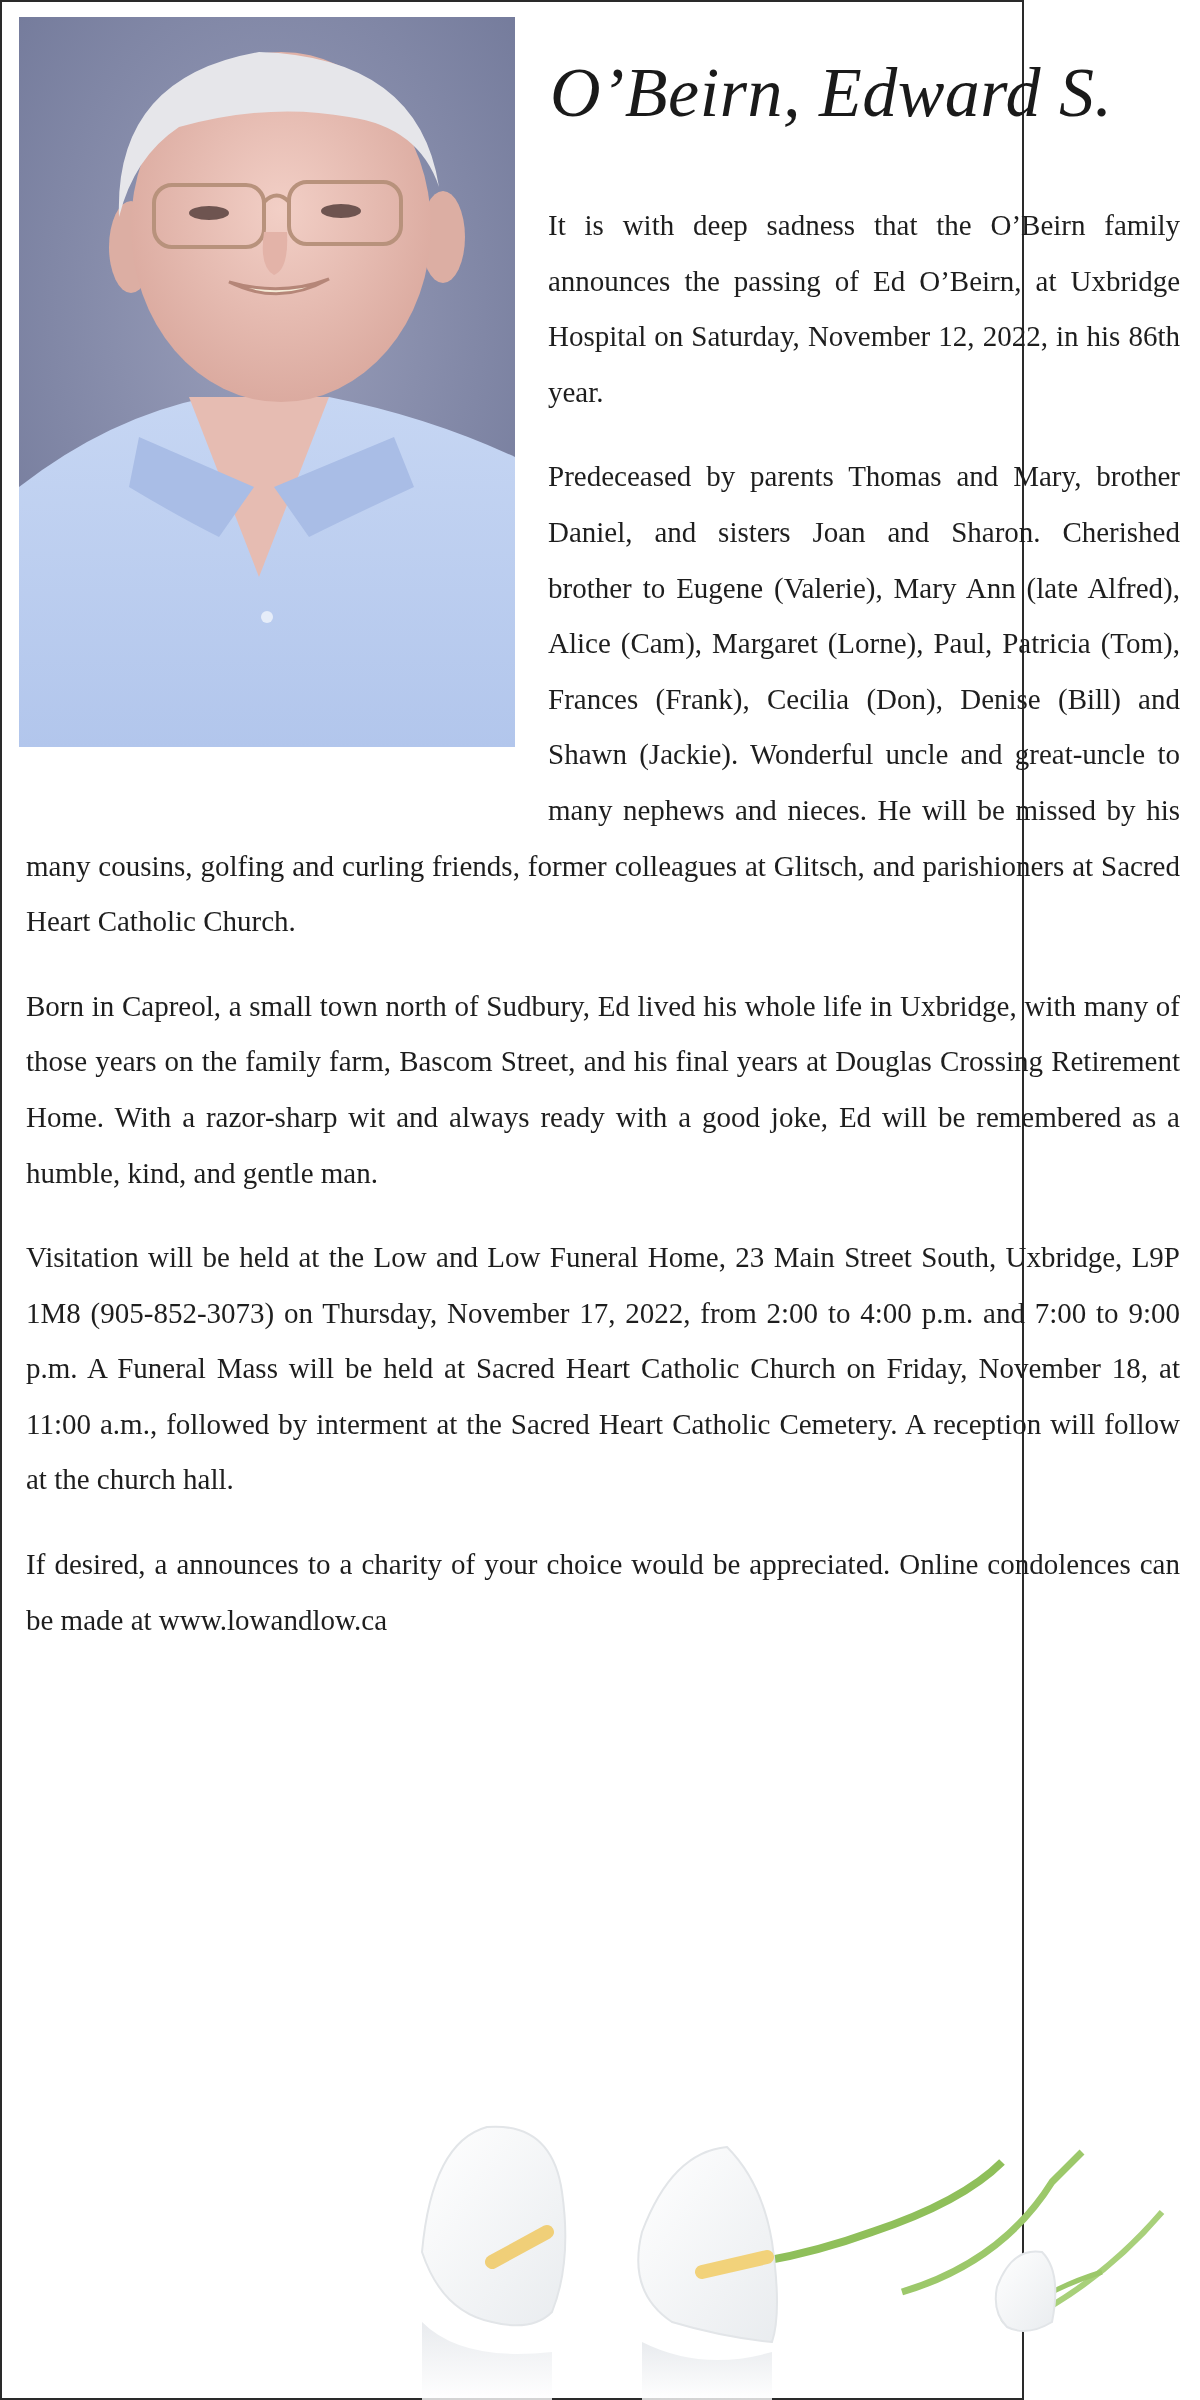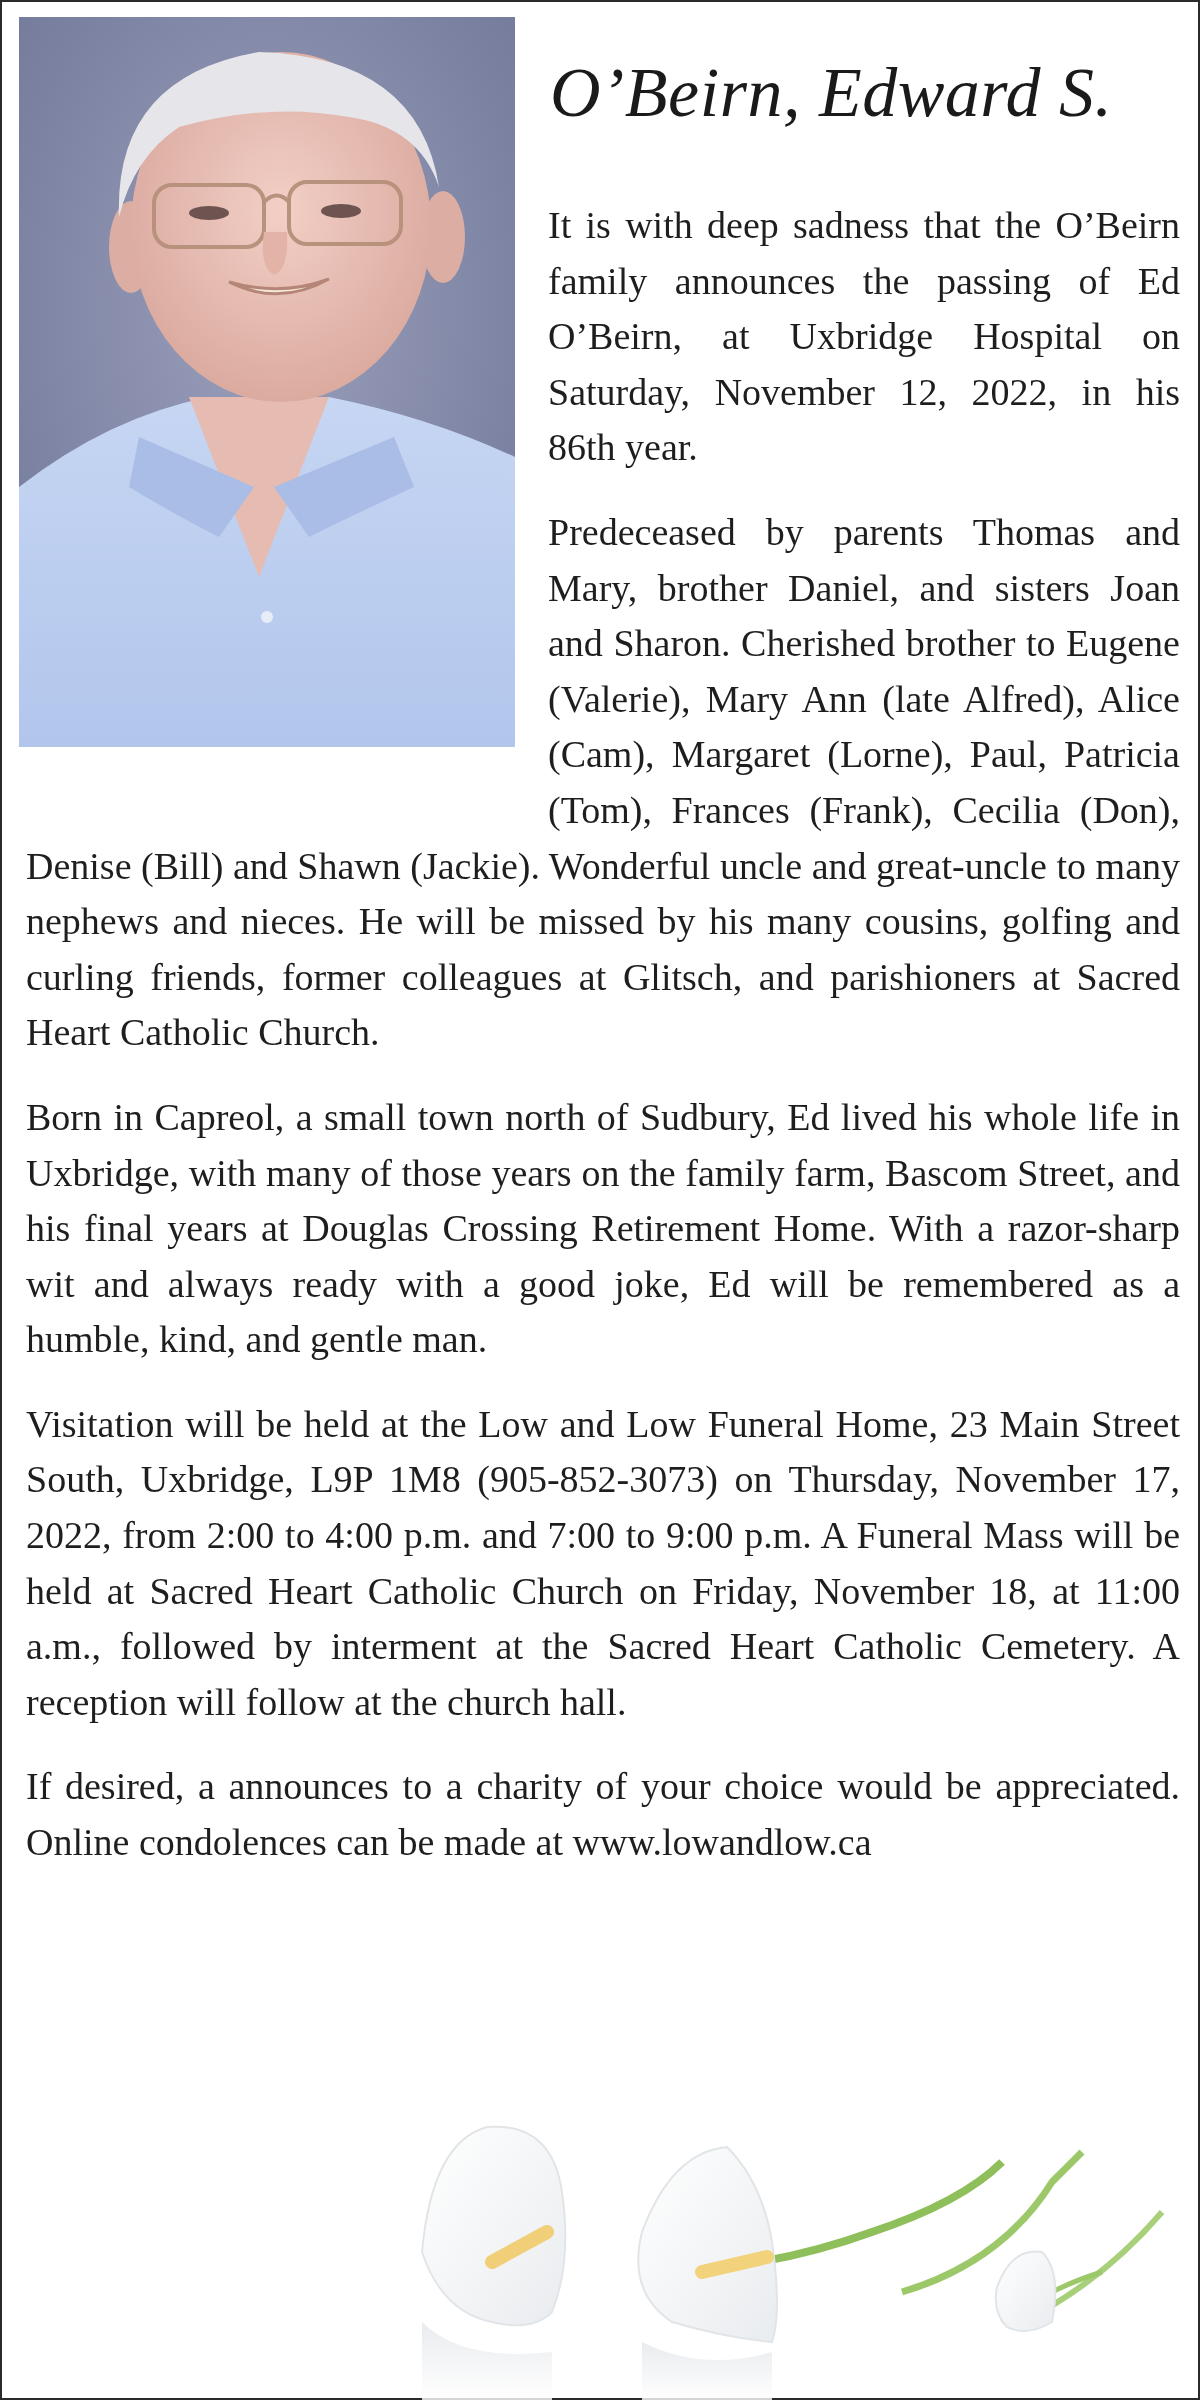--- a/index.html
+++ b/index.html
@@ -1,34 +1,34 @@
 <!DOCTYPE html>
 <html><head>
   <meta charset="utf-8">
   <style>
     html, body { margin: 0; padding: 0; background: #ffffff; }
     body { width: 1200px; height: 2400px; position: relative; overflow: hidden; }
     .page {
-      position: absolute; left: 0; top: 0; width: 1200px; height: 2400px;
+      position: absolute; left: 0; top: 0; width: 1024px; height: 2400px;
       box-sizing: border-box; border: 2px solid #2a2a2a; background: #ffffff;
       font-family: "Liberation Serif", "DejaVu Serif", serif; color: #1e1e1e;
     }
     .photo {
       position: absolute; left: 17px; top: 15px; width: 496px; height: 730px;
       overflow: hidden; background: #7f86a4;
     }
     .photo svg { display: block; width: 100%; height: 100%; }
     .title {
       position: absolute; left: 548px; top: 52px; width: 640px;
       font-style: italic; font-size: 70px; line-height: 1.1; letter-spacing: 0.5px;
       color: #1a1a1a; margin: 0; font-weight: normal;
     }
     .body-text {
       position: absolute; left: 24px; top: 196px; width: 1154px;
-      font-size: 38px; line-height: 55.6px; text-align: justify;
+      font-size: 29px; line-height: 55.6px; text-align: justify;
     }
     .float-spacer {
       float: left; width: 522px; height: 595px; margin: 0;
     }
     .body-text p { margin: 0 0 29px 0; }
     .flowers {
       position: absolute; left: 400px; top: 2120px; width: 798px; height: 278px;
       pointer-events: none;
     }
     .flowers svg { display: block; width: 100%; height: 100%; }

